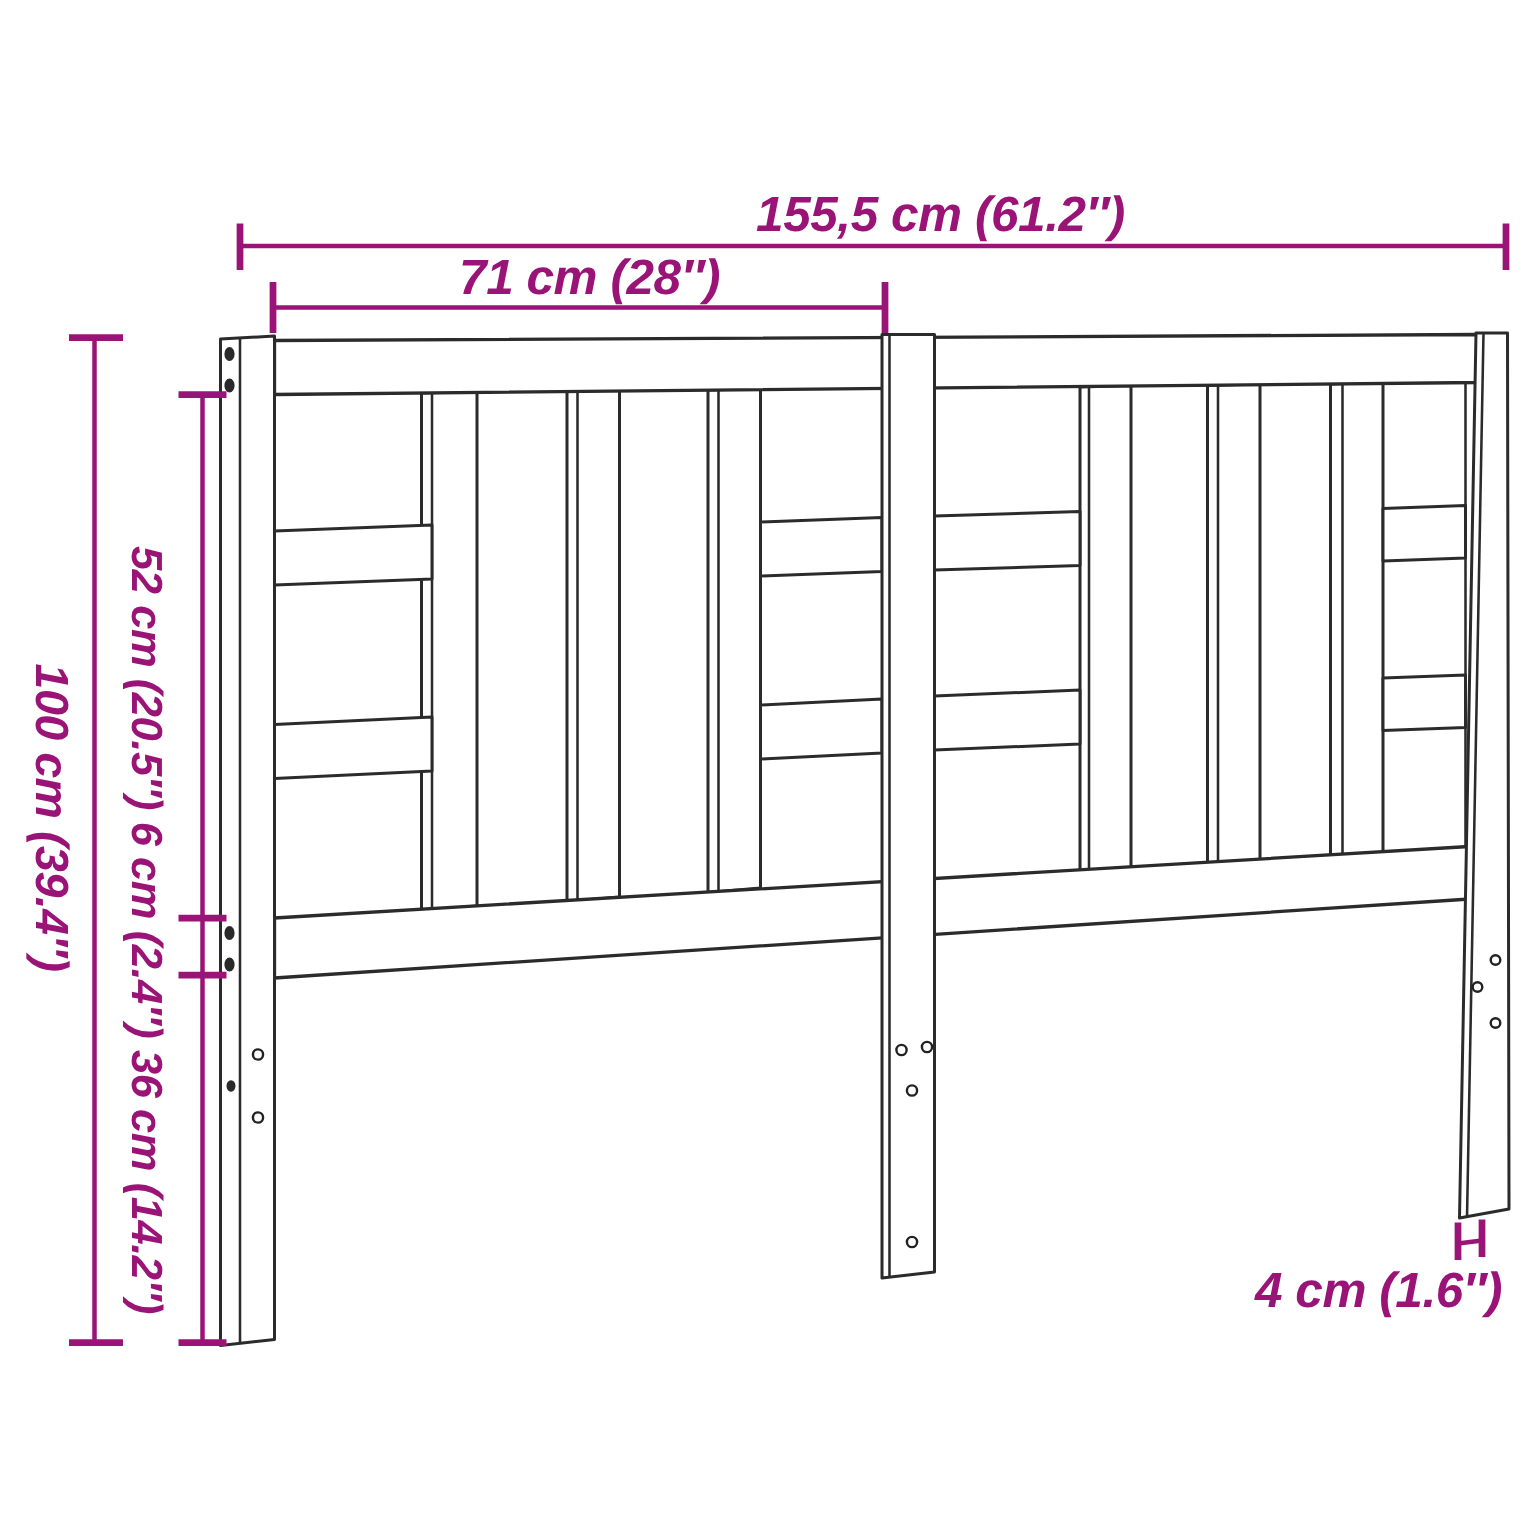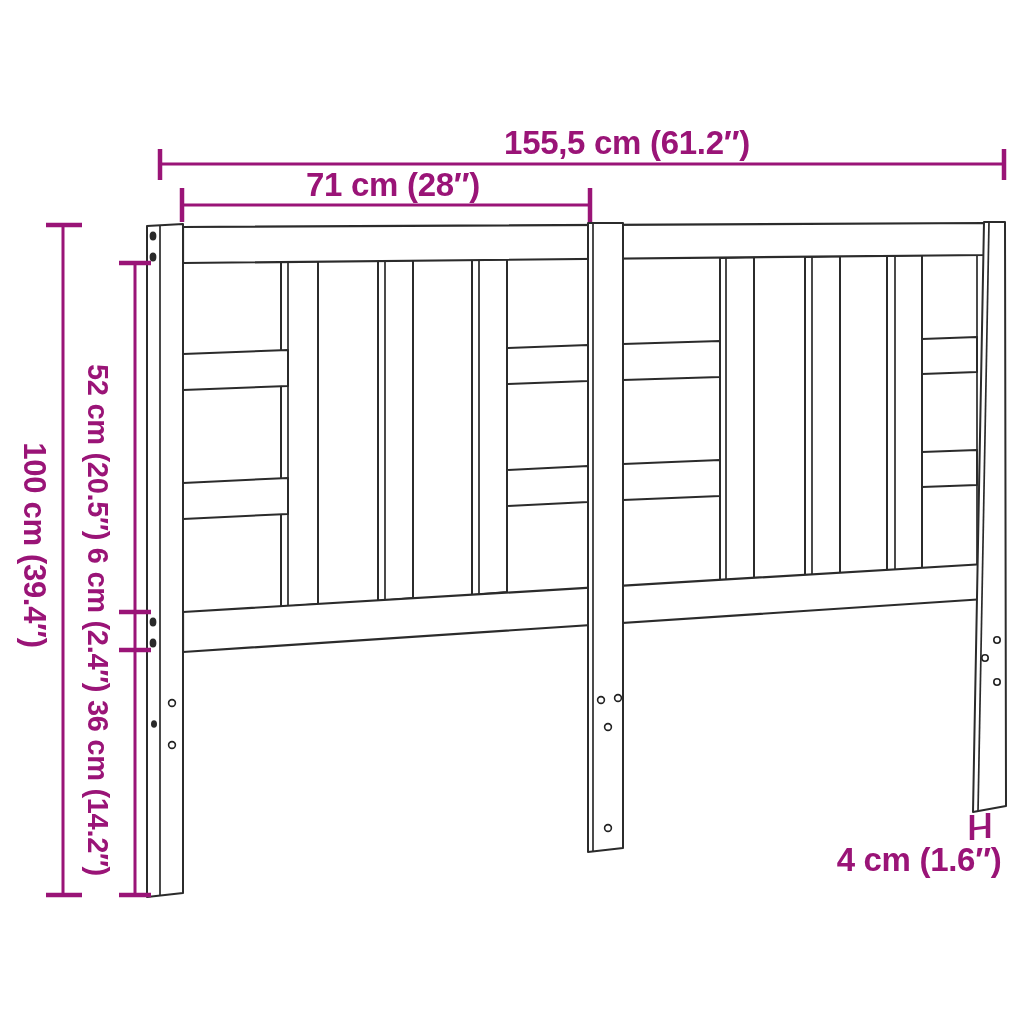--- a/index.html
+++ b/index.html
@@ -1,21 +1,21 @@
 <!DOCTYPE html>
 <html style="--dim: #9A1477; --line: #2B2B2B; --bg: #FFFFFF;"><head>
 <meta charset="utf-8">
 <style>
   :root{
     --dim:#9A1477;
     --line:#2B2B2B;
     --bg:#FFFFFF;
   }
   html,body{margin:0;padding:0;background:var(--bg);width:1024px;height:1024px;overflow:hidden;}
-  .canvas{width:1024px;height:1024px;position:relative;background:var(--bg);}
+  .canvas{width:1024px;height:1024px;position:relative;background:var(--bg);font-style:italic;}
   svg{display:block;}
   .wood{fill:#fff;stroke:var(--line);stroke-width:2;stroke-linejoin:round;}
   .rail{stroke-width:2.2;}
   .edge{stroke:var(--line);stroke-width:1.7;fill:none;}
   .dimline{stroke:var(--dim);stroke-width:3;fill:none;}
   .dimtick{stroke:var(--dim);stroke-width:4.5;fill:none;}
   .dim-label{
     fill:var(--dim);
     font-family:"Liberation Sans", sans-serif;
     font-weight:700;

